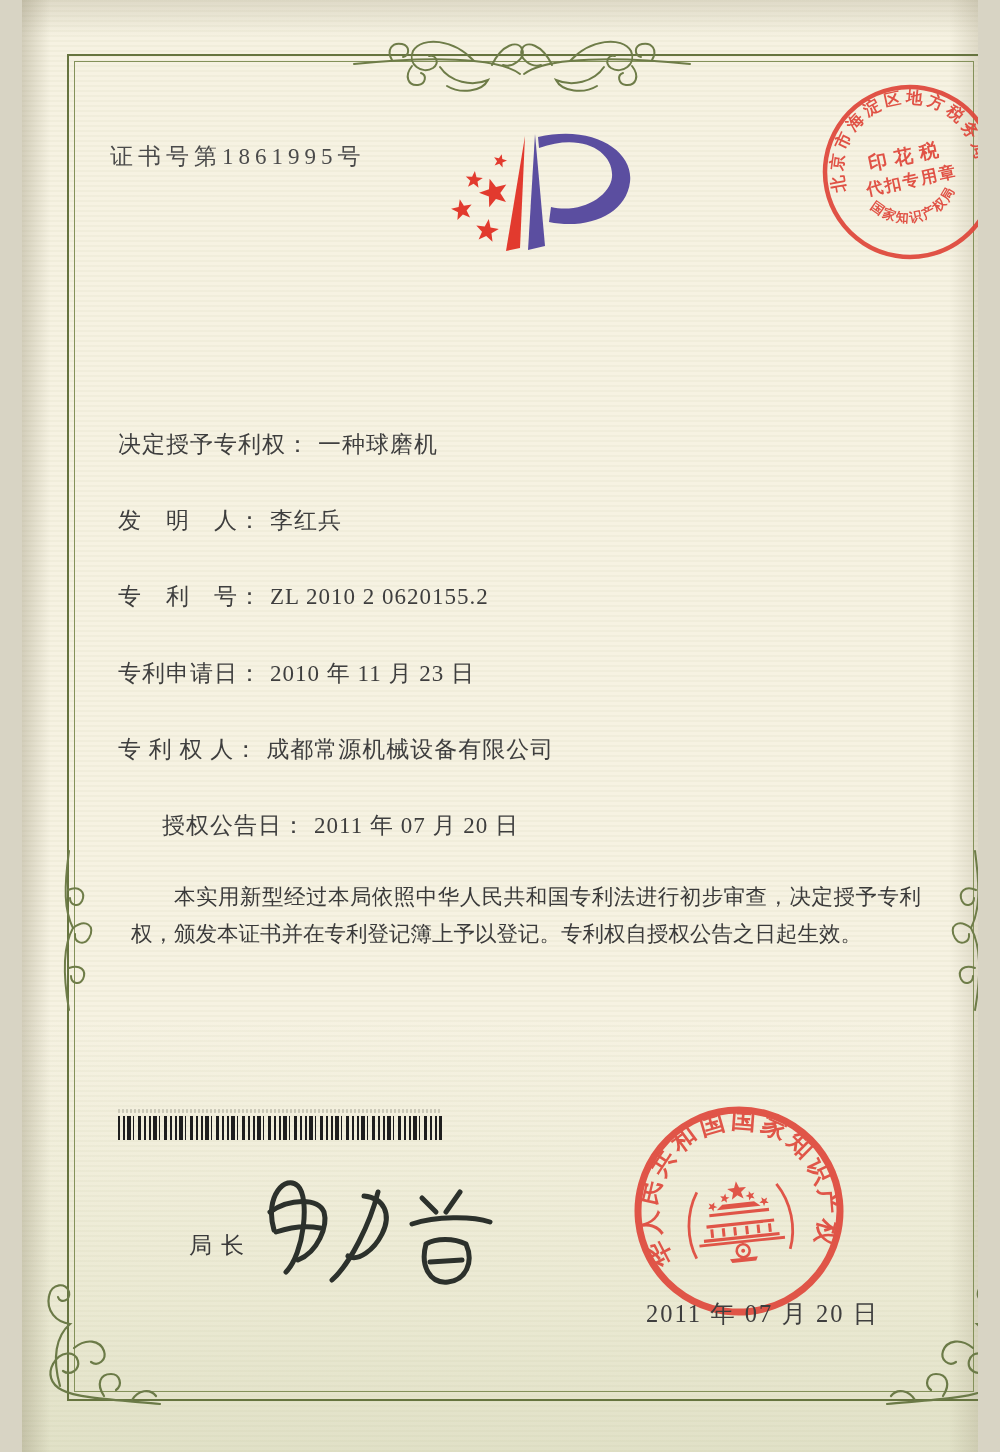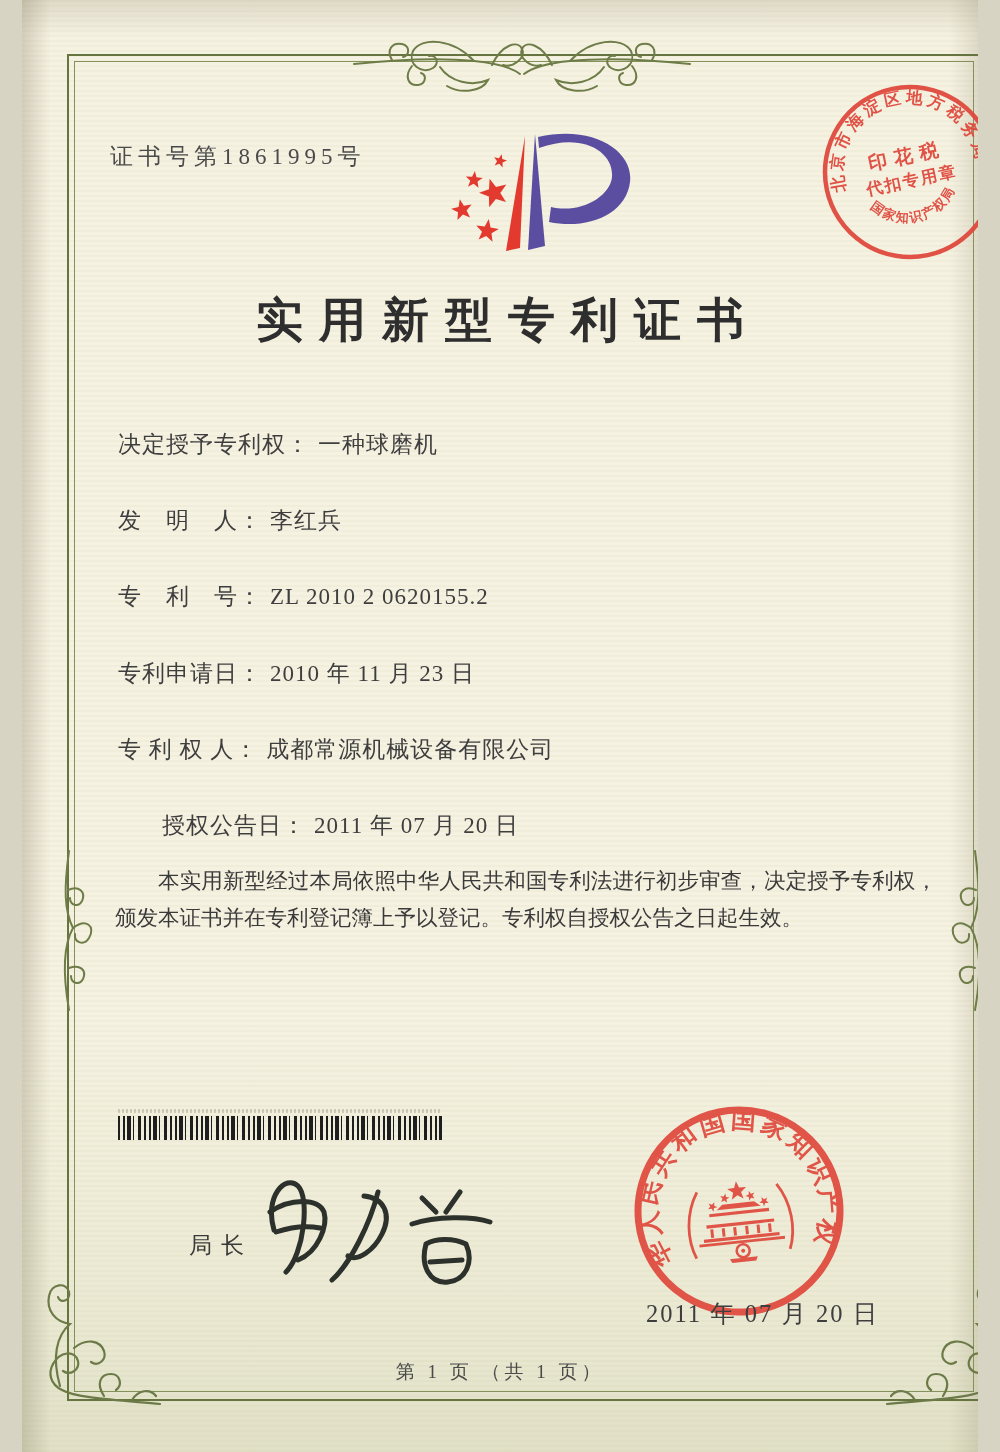--- a/index.html
+++ b/index.html
@@ -30,21 +30,21 @@
   .field{position:absolute; left:0; font-size:23px; letter-spacing:1px; white-space:nowrap; color:#3e3e3e;}
   .field:nth-of-type(1){top:429px;}
   .field:nth-of-type(2){top:505px;}
   .field:nth-of-type(3){top:581px;}
   .field:nth-of-type(4){top:658px;}
   .field:nth-of-type(5){top:734px;}
   .field:nth-of-type(6){top:810px;margin-left:44px;}
   .field .val{margin-left:8px;}
   
   .body-text{position:absolute; left:93px; top:863px; width:822px;}
-  .body-text p{margin:0; font-size:21.5px; line-height:37px; text-align:justify;
+  .body-text p{margin:16px; font-size:21.5px; line-height:37px; text-align:justify;
     text-indent:2em; color:#3a3a3a;}
   
   .barcode{position:absolute; left:96px; top:1116px; width:324px; height:24px;
     background-image:repeating-linear-gradient(90deg,
       #1e1e1e 0 2px, transparent 2px 5px,
       #1e1e1e 5px 7px, transparent 7px 9px,
       #1e1e1e 9px 13px, transparent 13px 15px,
       #1e1e1e 15px 16px, transparent 16px 20px,
       #1e1e1e 20px 23px, transparent 23px 26px);}
   .barcode-microtext{position:absolute; left:96px; top:1109px; width:324px; height:4px;
@@ -158,21 +158,20 @@
         </text>
         <text font-size="13" letter-spacing="1.5" font-weight="bold">
           <textPath href="#taxBottomArc" startOffset="50%" text-anchor="middle">国家知识产权局</textPath>
         </text>
         <text x="96" y="86" text-anchor="middle" font-size="19" letter-spacing="7" font-weight="bold">印花税</text>
         <text x="96" y="110" text-anchor="middle" font-size="16.5" letter-spacing="2" font-weight="bold">代扣专用章</text>
       </g>
     </svg>
   </div>
 
-  <div class="title">实用新型专利证书</div>
 
   <div class="fields">
     <div class="field">
       <span class="lbl">决定授予专利权：</span><span class="val">一种球磨机</span>
     </div>
     <div class="field">
       <span class="lbl">发　明　人：</span><span class="val">李红兵</span>
     </div>
     <div class="field">
       <span class="lbl">专　利　号：</span><span class="val">ZL 2010 2 0620155.2</span>
@@ -245,15 +244,14 @@
           <circle cx="0" cy="27" r="2"></circle>
           <path d="M-47,30 C-55,10 -53,-16 -40,-36" fill="none" stroke="#df4539" stroke-width="2.8"></path>
           <path d="M47,30 C55,10 53,-16 40,-36" fill="none" stroke="#df4539" stroke-width="2.8"></path>
           <path d="M-14,34 L14,34 L12,38 L-12,38 Z"></path>
         </g>
       </g>
     </svg>
   </div>
   <div class="seal-date">2011 年 07 月 20 日</div>
 
-  <div class="footer">第 1 页 （共 1 页）</div>
 
 </div>
 
 </body></html>

